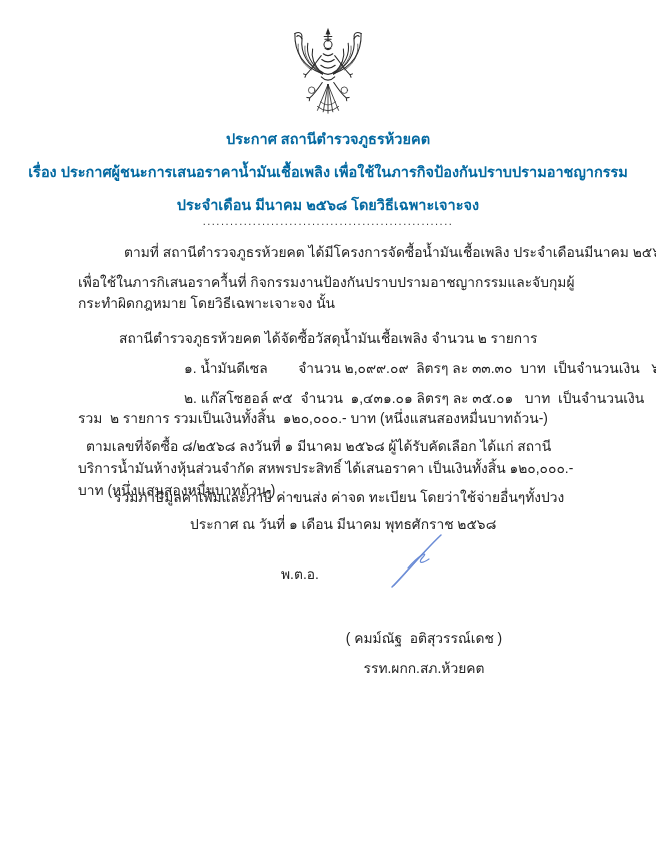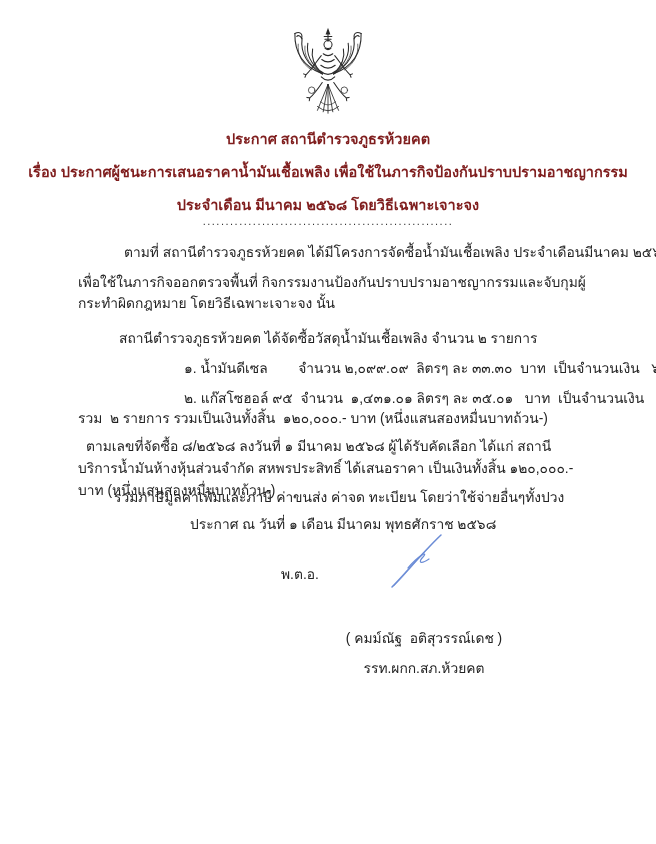--- a/index.html
+++ b/index.html
@@ -6,21 +6,21 @@
   .page{
     position:relative;
     width:656px;height:844px;
     background:#ffffff;
     font-family:"Liberation Sans","DejaVu Sans",sans-serif;
     color:#1b1b1b;
     overflow:hidden;
   }
   .abs{position:absolute;white-space:nowrap;}
   .center-line{left:0;width:656px;text-align:center;}
-  .hdr{font-weight:bold;font-size:14.5px;color:#7f1d1d;}
+  .hdr{font-weight:bold;font-size:14.5px;color:#0369a1;}
   .body-txt{font-size:13.8px;line-height:21px;color:#222;}
   .pre{white-space:pre;}
   .wrap{white-space:normal;}
   .divider{font-size:11px;letter-spacing:1.5px;color:#333;}
   .emblem{left:280px;top:25px;width:96px;height:92px;}
   .emblem svg{display:block;width:96px;height:92px;}
   .sig{left:388px;top:531px;width:60px;height:60px;}
   .sig svg{display:block;width:60px;height:60px;}
   .name-block{left:318px;width:212px;text-align:center;margin-top:32px;}
 </style>
@@ -75,21 +75,21 @@
       <path d="M42 78 Q50 85 58 78" stroke-width="0.7"></path>
     </svg>
   </div>
 
   <div class="abs center-line hdr" style="top:127px">ประกาศ สถานีตำรวจภูธรห้วยคต</div>
   <div class="abs center-line hdr" style="top:160px">เรื่อง ประกาศผู้ชนะการเสนอราคาน้ำมันเชื้อเพลิง เพื่อใช้ในภารกิจป้องกันปราบปรามอาชญากรรม</div>
   <div class="abs center-line hdr" style="top:193px">ประจำเดือน มีนาคม ๒๕๖๘ โดยวิธีเฉพาะเจาะจง</div>
   <div class="abs center-line divider" style="top:215px">.......................................................</div>
 
   <div class="abs body-txt" style="top:242px;left:124px">ตามที่ สถานีตำรวจภูธรห้วยคต  ได้มีโครงการจัดซื้อน้ำมันเชื้อเพลิง ประจำเดือนมีนาคม ๒๕๖๘</div>
-  <div class="abs body-txt wrap" style="top:272px;left:78px;width:508px;white-space:normal">เพื่อใช้ในภารกิจออกตรวจพื้นที่ กิจกรรมงานป้องกันปราบปรามอาชญากรรมและจับกุมผู้กระทำผิดกฎหมาย โดยวิธีเฉพาะเจาะจง นั้น</div>
+  <div class="abs body-txt wrap" style="top:272px;left:78px;width:508px;white-space:normal">เพื่อใช้ในภารกิเสนอราคาื้นที่ กิจกรรมงานป้องกันปราบปรามอาชญากรรมและจับกุมผู้กระทำผิดกฎหมาย โดยวิธีเฉพาะเจาะจง นั้น</div>
 
   <div class="abs body-txt" style="top:328px;left:119px">สถานีตำรวจภูธรห้วยคต ได้จัดซื้อวัสดุน้ำมันเชื้อเพลิง จำนวน ๒ รายการ</div>
 
   <div class="abs body-txt pre" style="top:358px;left:184px">๑. น้ำมันดีเซล        จำนวน ๒,๐๙๙.๐๙  ลิตรๆ ละ ๓๓.๓๐  บาท  เป็นจำนวนเงิน   ๖๙,๙๐๐บาท</div>
   <div class="abs body-txt pre" style="top:388px;left:184px">๒. แก๊สโซฮอล์ ๙๕  จำนวน  ๑,๔๓๑.๐๑ ลิตรๆ ละ ๓๕.๐๑   บาท  เป็นจำนวนเงิน   ๕๐,๑๐๐บาท</div>
   <div class="abs body-txt pre" style="top:408px;left:78px">รวม  ๒ รายการ รวมเป็นเงินทั้งสิ้น  ๑๒๐,๐๐๐.- บาท (หนึ่งแสนสองหมื่นบาทถ้วน-)</div>
 
   <div class="abs body-txt wrap" style="top:436px;left:78px;width:512px;white-space:normal;text-indent:8px;line-height:22px">ตามเลขที่จัดซื้อ ๘/๒๕๖๘ ลงวันที่ ๑ มีนาคม ๒๕๖๘ ผู้ได้รับคัดเลือก ได้แก่ สถานีบริการน้ำมันห้างหุ้นส่วนจำกัด สหพรประสิทธิ์ ได้เสนอราคา เป็นเงินทั้งสิ้น ๑๒๐,๐๐๐.- บาท (หนึ่งแสนสองหมื่นบาทถ้วน-)</div>
 
   <div class="abs body-txt" style="top:487px;left:114px">รวมภาษีมูลค่าเพิ่มและภาษี ค่าขนส่ง ค่าจด ทะเบียน โดยว่าใช้จ่ายอื่นๆทั้งปวง</div>

